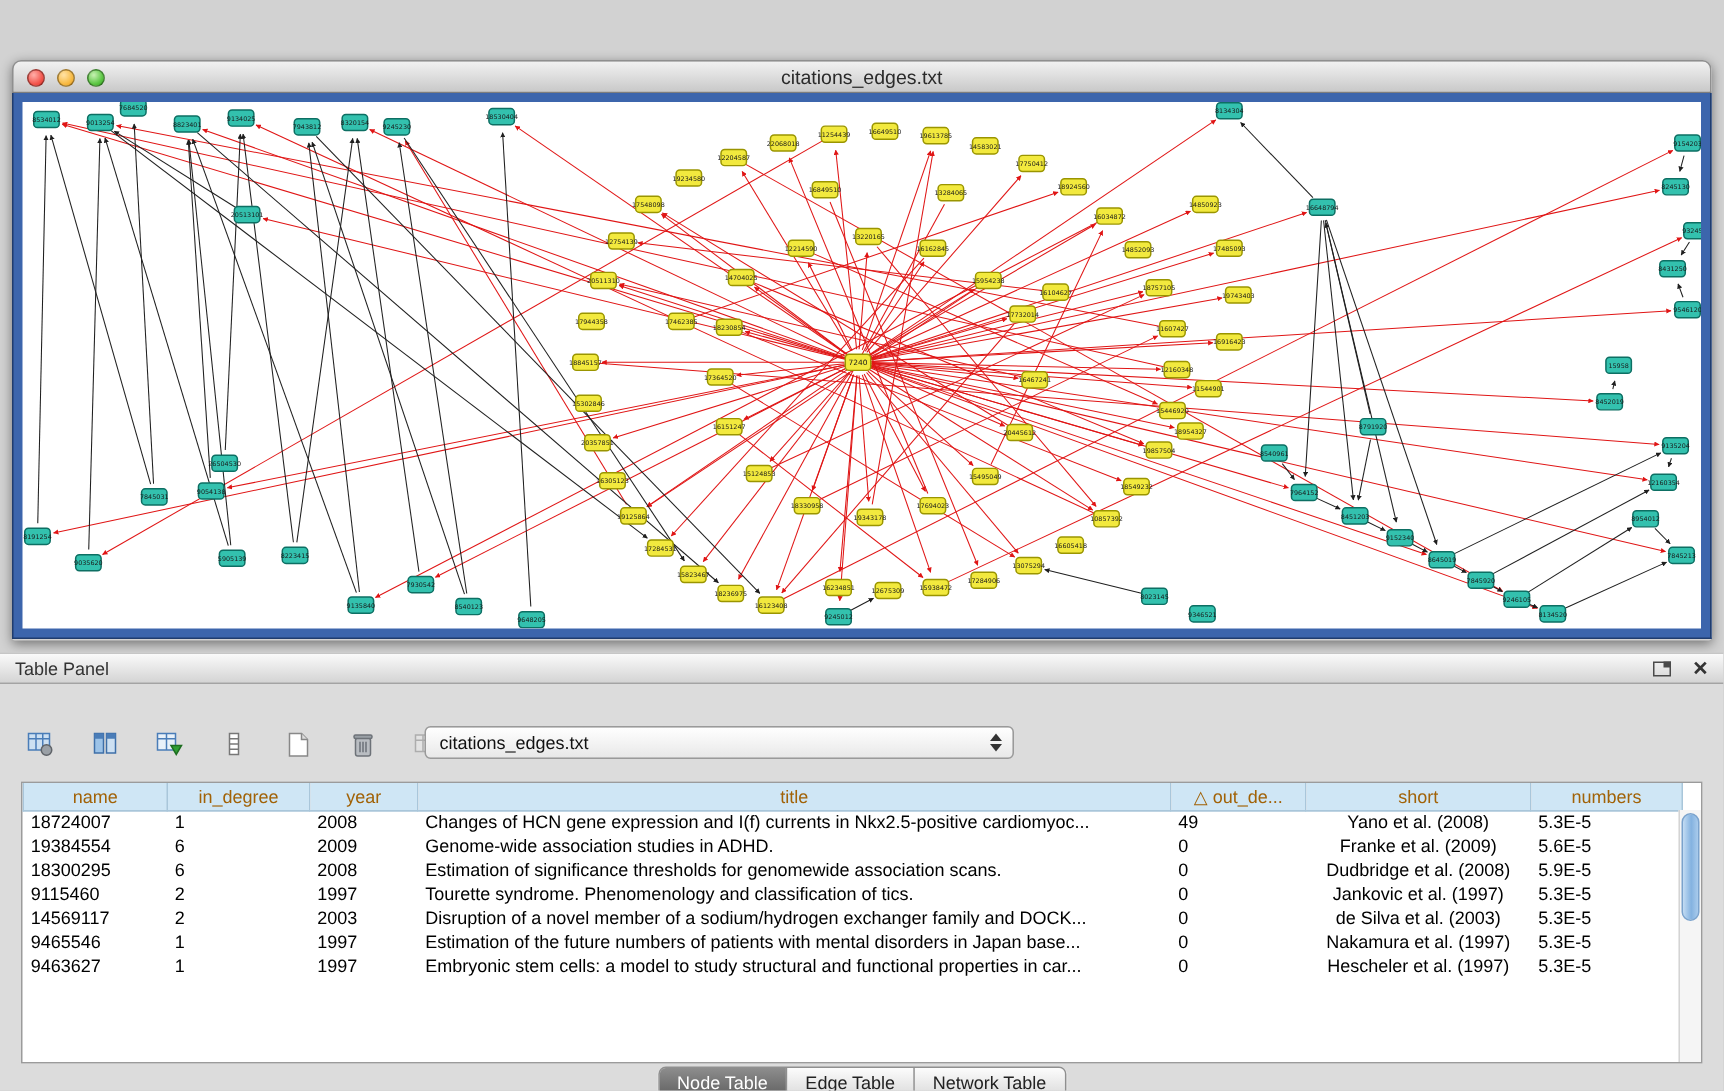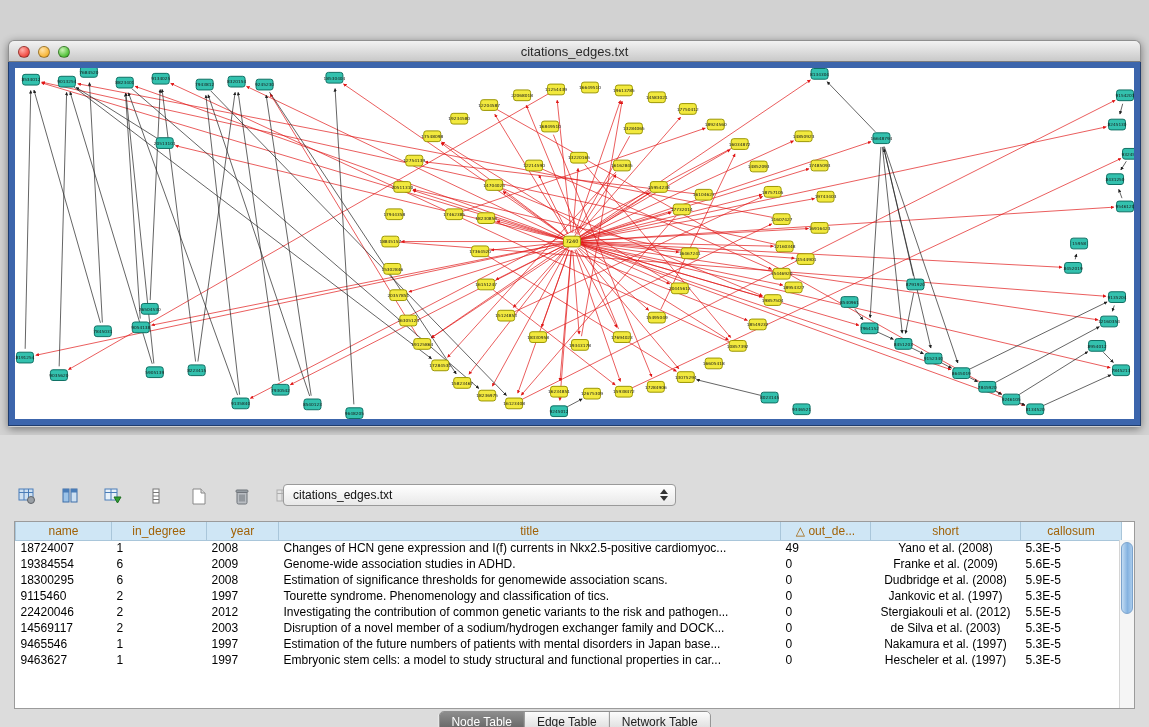--- a/index.html
+++ b/index.html
@@ -672,20 +672,26 @@
             <g>
               <rect x="893.5" y="216.5" width="17" height="11" rx="2.5" fill="#33c1ae" stroke="#0d6f63" stroke-width="1"></rect>
               <text x="902" y="223.8" text-anchor="middle" font-size="4.3" fill="#1a1a1a" font-family="&quot;DejaVu Sans&quot;, sans-serif">8791920</text>
             </g>
           </svg>
       </div>
     </div>
   </div>
 
   <div class="table-panel">
+    <div class="panel-header">
+      <span class="panel-title">Table Panel</span>
+      <span class="ph-spacer"></span>
+      <span class="float-ic"></span>
+      <span class="close-ic">✕</span>
+    </div>
 
     <div class="toolbar">
       <span class="tbtn">
         <svg width="18" height="16">
             <rect x="1" y="1" width="14" height="11" fill="#cde0f2" stroke="#4a7db8"></rect>
             <line x1="1" y1="4.5" x2="15" y2="4.5" stroke="#4a7db8"></line>
             <line x1="6" y1="1" x2="6" y2="12" stroke="#4a7db8"></line>
             <line x1="10.5" y1="1" x2="10.5" y2="12" stroke="#4a7db8"></line>
             <circle cx="13" cy="12" r="3.5" fill="#9aa0a6" stroke="#5f6368"></circle>
           </svg>
@@ -762,21 +768,21 @@
             <col style="width: 101px;">
           </colgroup>
         <thead>
             <tr>
               <th>name</th>
               <th>in_degree</th>
               <th>year</th>
               <th>title</th>
               <th>△ out_de...</th>
               <th>short</th>
-              <th>callosum</th>
+              <th>numbers</th>
             </tr>
           </thead>
         <tbody>
             <tr>
               <td class="c0">18724007</td>
               <td class="c1">1</td>
               <td class="c2">2008</td>
               <td class="c3">Changes of HCN gene expression and I(f) currents in Nkx2.5-positive cardiomyoc...</td>
               <td class="c4">49</td>
               <td class="c5">Yano et al. (2008)</td>
@@ -803,29 +809,20 @@
             <tr>
               <td class="c0">9115460</td>
               <td class="c1">2</td>
               <td class="c2">1997</td>
               <td class="c3">Tourette syndrome. Phenomenology and classification of tics.</td>
               <td class="c4">0</td>
               <td class="c5">Jankovic et al. (1997)</td>
               <td class="c6">5.3E-5</td>
             </tr>
             <tr>
-              <td class="c0">22420046</td>
-              <td class="c1">2</td>
-              <td class="c2">2012</td>
-              <td class="c3">Investigating the contribution of common genetic variants to the risk and pathogen...</td>
-              <td class="c4">0</td>
-              <td class="c5">Stergiakouli et al. (2012)</td>
-              <td class="c6">5.5E-5</td>
-            </tr>
-            <tr>
               <td class="c0">14569117</td>
               <td class="c1">2</td>
               <td class="c2">2003</td>
               <td class="c3">Disruption of a novel member of a sodium/hydrogen exchanger family and DOCK...</td>
               <td class="c4">0</td>
               <td class="c5">de Silva et al. (2003)</td>
               <td class="c6">5.3E-5</td>
             </tr>
             <tr>
               <td class="c0">9465546</td>

